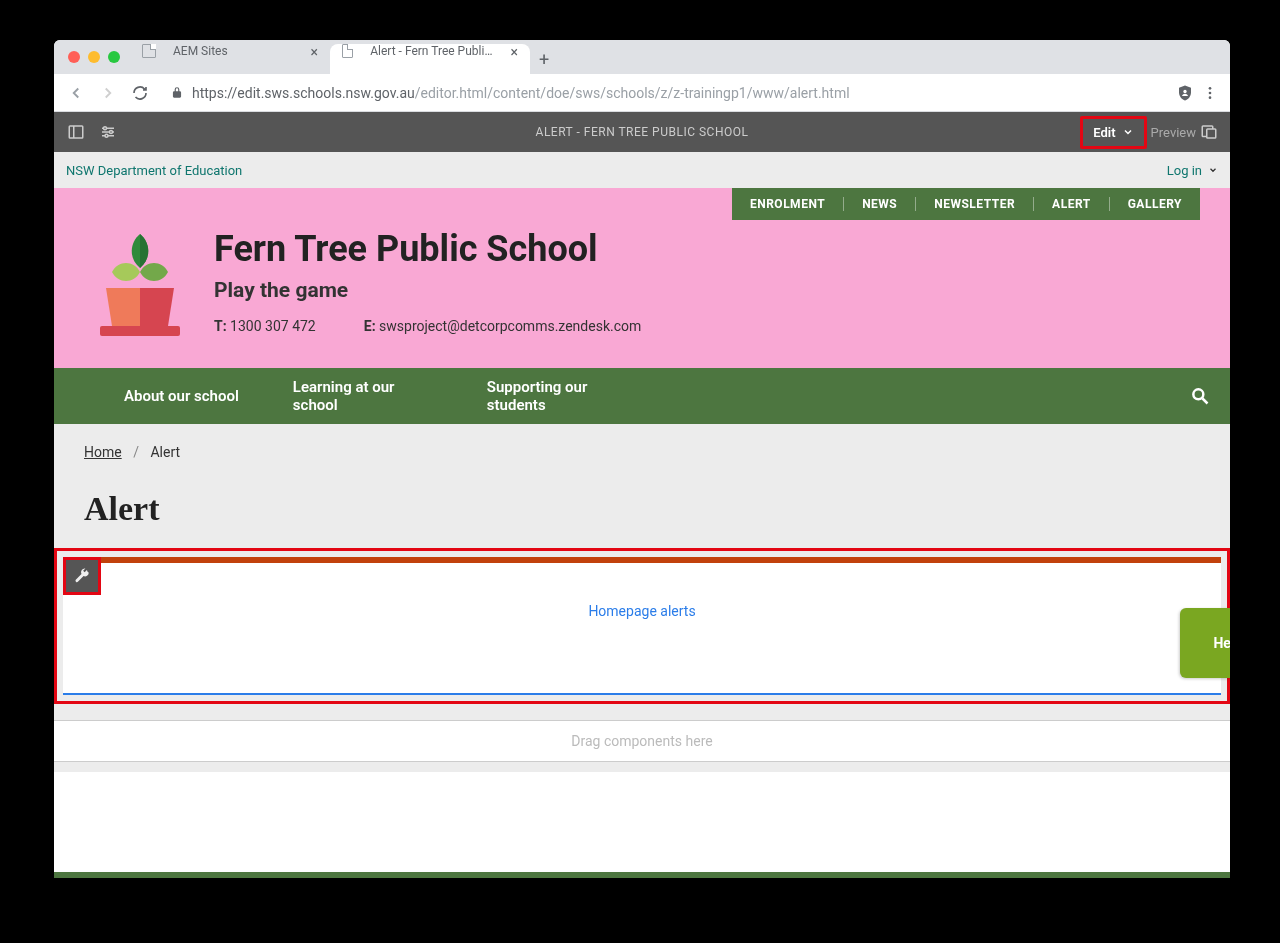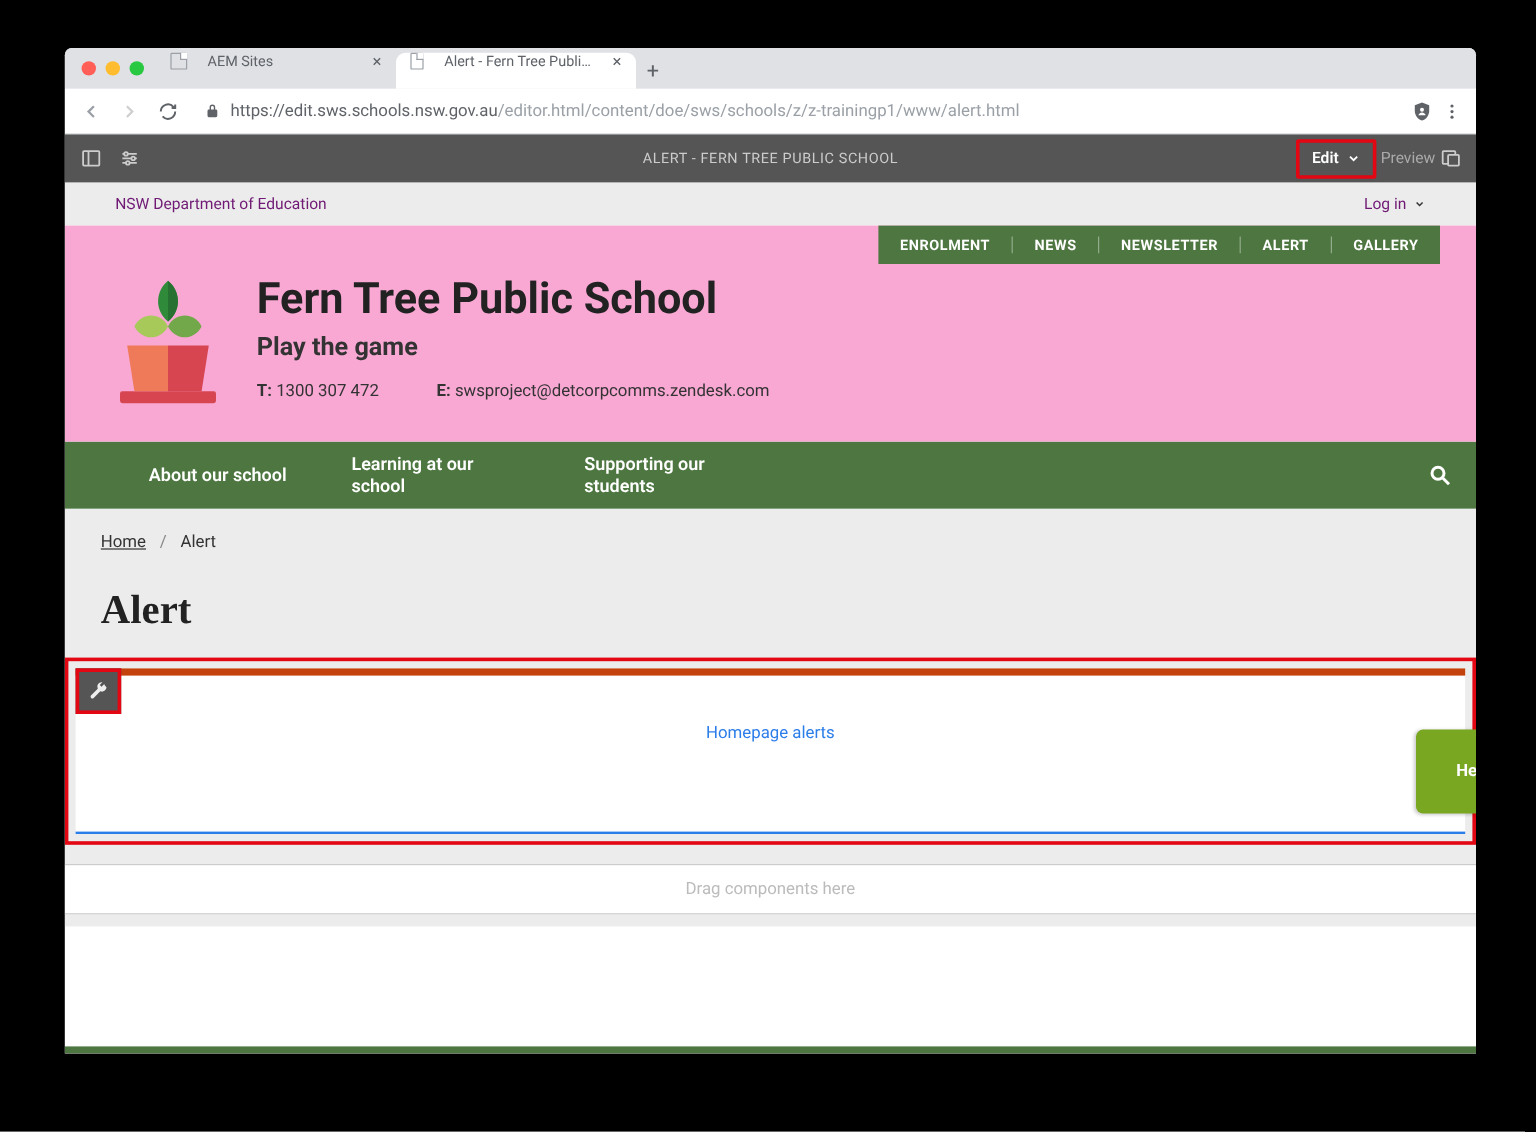--- a/index.html
+++ b/index.html
@@ -29,21 +29,21 @@
 .addrbar-right { display: flex; align-items: center; gap: 8px; padding-right: 4px; }
 
 .aem-toolbar { height: 40px; background: #555; display: flex; align-items: center; color: #ccc; font-size: 13px; position: relative; }
 .aem-toolbar .left-icons { display: flex; gap: 12px; padding: 0 12px; }
 .aem-toolbar .icon-btn { width: 20px; height: 20px; display: flex; align-items: center; justify-content: center; cursor: pointer; }
 .aem-toolbar .title { position: absolute; left: 50%; transform: translateX(-50%); letter-spacing: 0.5px; font-size: 12px; }
 .aem-toolbar .right-controls { margin-left: auto; display: flex; align-items: center; gap: 4px; padding-right: 12px; }
 .edit-btn { display: flex; align-items: center; gap: 6px; color: #fff; font-weight: 600; padding: 6px 10px; border: 3px solid #e30613; border-radius: 2px; }
 .preview-link { color: #aaa; }
 
-.dept-bar { height: 36px; background: #ececec; display: flex; align-items: center; justify-content: space-between; padding: 0 42px; font-size: 13px; color: #701a75; }
+.dept-bar { height: 36px; background: #ececec; display: flex; align-items: center; justify-content: space-between; padding: 0 12px; font-size: 13px; color: #0f766e; }
 .login-link { display: flex; align-items: center; gap: 6px; cursor: pointer; }
 
 .header-area { background: #f9a8d4; position: relative; padding-top: 0; }
 .topnav-strip { position: absolute; right: 30px; top: 0; background: #4d7640; color: #fff; display: flex; align-items: center; height: 32px; font-size: 12px; font-weight: 700; letter-spacing: 0.5px; }
 .topnav-strip a { padding: 0 18px; border-right: 1px solid rgba(255,255,255,0.4); }
 .topnav-strip a:last-child { border-right: none; }
 
 .school-header { display: flex; align-items: flex-start; padding: 40px 30px 30px 40px; gap: 28px; }
 .logo { width: 92px; height: 110px; position: relative; }
 .school-info h1 { font-size: 36px; font-weight: 700; color: #222; margin-bottom: 8px; }

